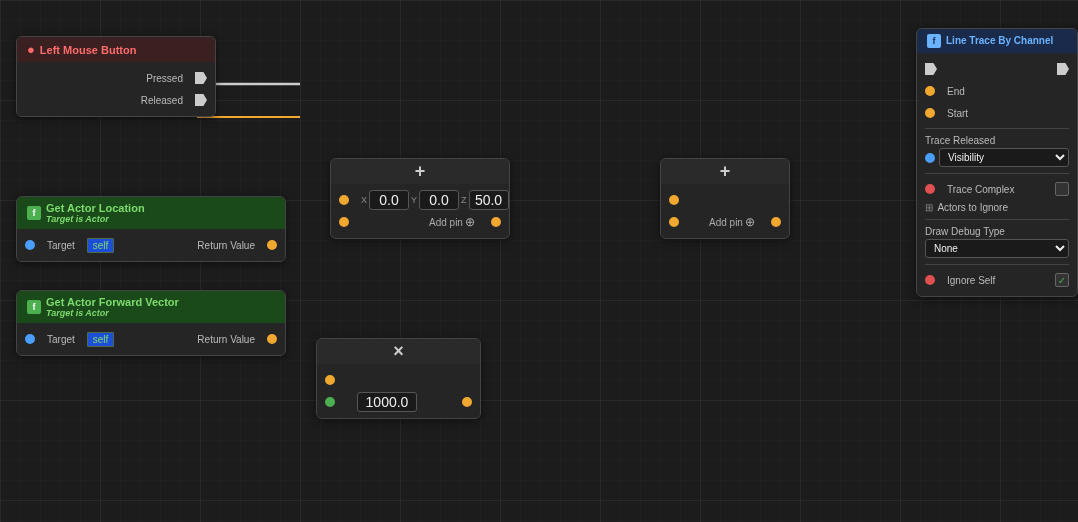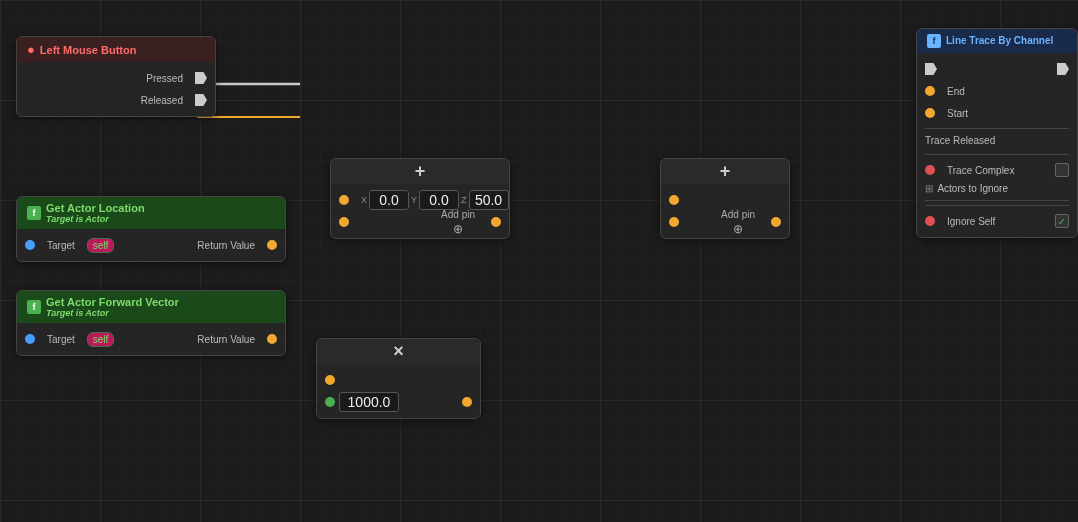--- a/index.html
+++ b/index.html
@@ -232,31 +232,30 @@
       font-size: 14px;
       width: 40px;
       text-align: center;
     }
 
     .input-field.wide {
       width: 60px;
     }
 
     .self-badge {
-      background: #be185d;
+      background: #1d4ed8;
       border: 1px solid #4a6a4a;
       color: #7ddb6d;
       padding: 1px 5px;
-      border-radius: 6px;
+      border-radius: 1px;
       font-size: 10px;
     }
 
     .pin-right {
       margin-left: auto;
-      flex-direction: column;
     }
 
     .add-pin-btn {
       font-size: 10px;
       color: #aaa;
       display: flex;
       align-items: center;
       gap: 2px;
     }
 
@@ -464,21 +463,21 @@
   </div>
 
   <div class="bp-node node-multiply" style="left:316px; top:338px; width:165px;">
     <div class="bp-node-header" style="background:#2a2a2a; justify-content:center; font-size:18px; padding:2px 8px;">
       <span>×</span>
     </div>
     <div class="bp-node-body">
       <div class="bp-pin-row">
         <div class="bp-pin filled"></div>
       </div>
-      <div class="bp-pin-row" style="gap:4px;">
+      <div class="bp-pin-row" style="gap:22px;">
         <div class="bp-pin green" style="border-radius:50%;"></div>
         <input class="input-field wide" value="1000.0" style="">
         <div class="bp-pin filled" style="margin-left:auto;"></div>
       </div>
     </div>
   </div>
 
   <div class="bp-node node-line-trace">
     <div class="bp-node-header">
       <span class="f-icon">f</span>
@@ -499,35 +498,51 @@
       </div>
 
       <div class="bp-pin-row">
         <div class="bp-pin filled"></div>
         <span class="bp-pin-label">Start</span>
       </div>
       <div class="section-divider"></div>
 
       <div style="padding: 2px 0;">
         <div style="font-size:10px; color:#bbb; margin-bottom:2px;">Trace Released</div>
+        <div style="display:flex; align-items:center; gap:4px;">
+          <div class="bp-pin blue"></div>
+          <select class="trace-channel-select">
+            <option>Visibility</option>
+            <option>Camera</option>
+          </select>
+        </div>
       </div>
       <div class="section-divider"></div>
 
       <div class="bp-pin-row">
         <div class="bp-pin red"></div>
         <span class="bp-pin-label">Trace Complex</span>
         <div class="checkbox-custom" style="margin-left:auto;"></div>
       </div>
 
       <div class="actors-to-ignore-row">
         <span class="grid-icon">⊞</span>
         <span class="bp-pin-label">Actors to Ignore</span>
       </div>
       <div class="section-divider"></div>
 
+      <div style="padding:2px 0;">
+        <div style="font-size:10px; color:#bbb; margin-bottom:2px;">Draw Debug Type</div>
+        <select class="dropdown-none">
+          <option>None</option>
+          <option>ForOneFrame</option>
+          <option>ForDuration</option>
+          <option>Persistent</option>
+        </select>
+      </div>
       <div class="section-divider"></div>
 
       <div class="bp-pin-row">
         <div class="bp-pin red"></div>
         <span class="bp-pin-label">Ignore Self</span>
         <div class="checkbox-custom checked" style="margin-left:auto;"></div>
       </div>
     </div>
   </div>
 

